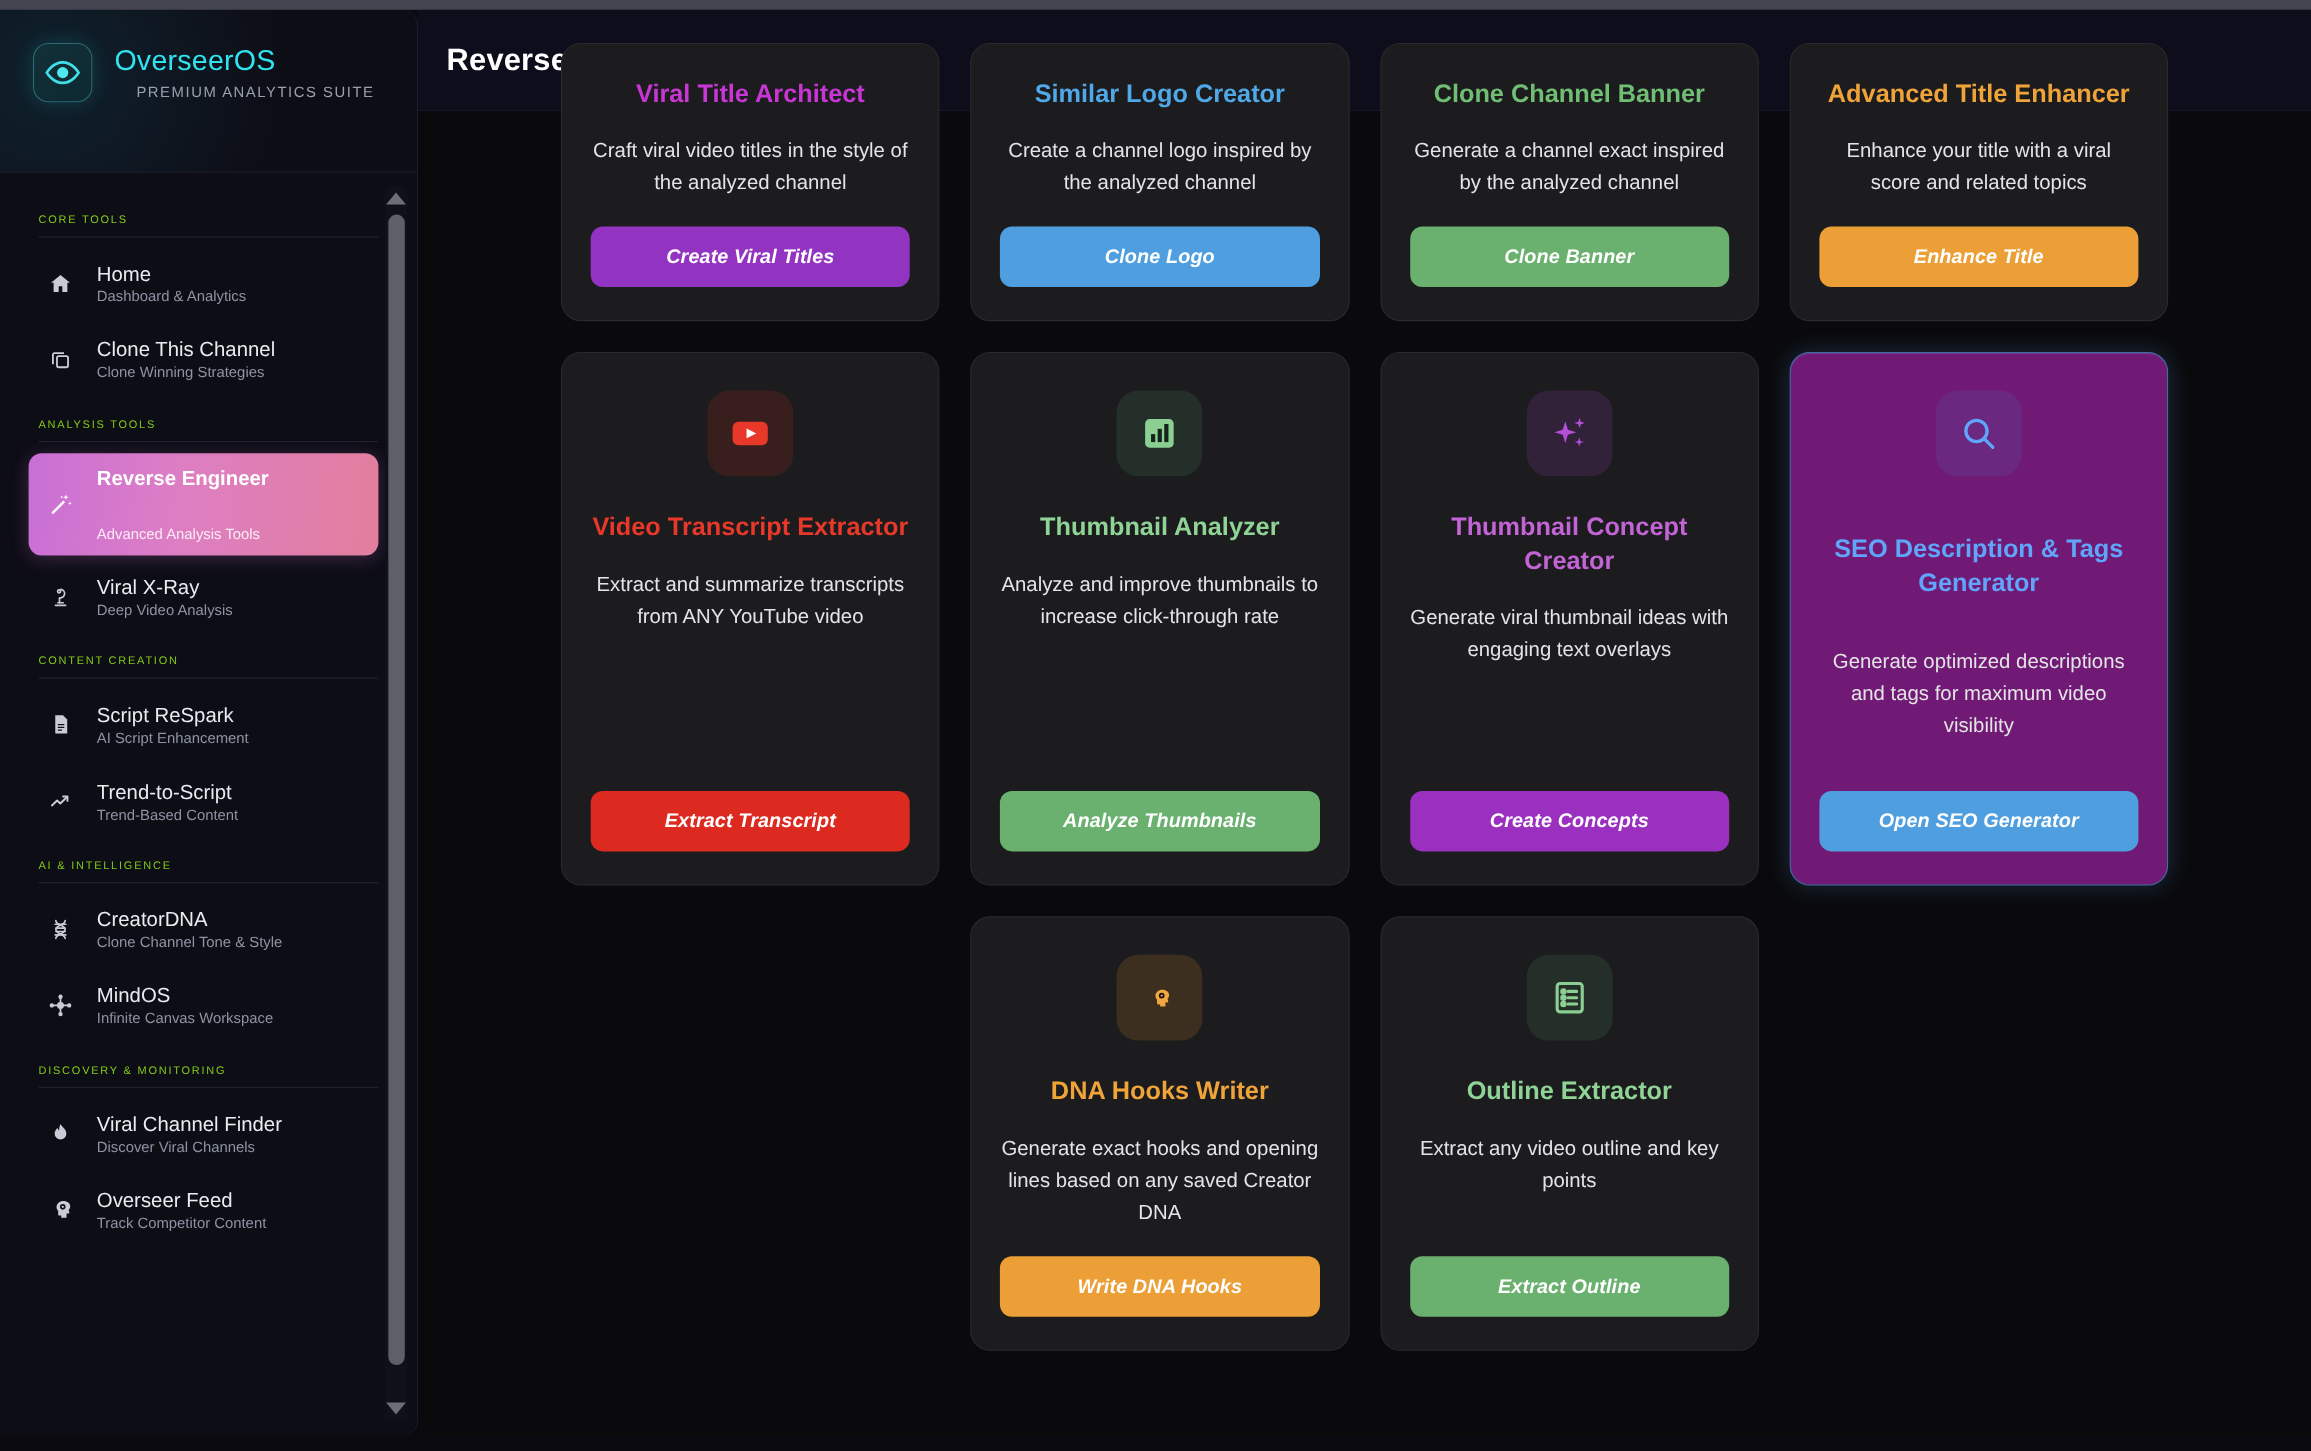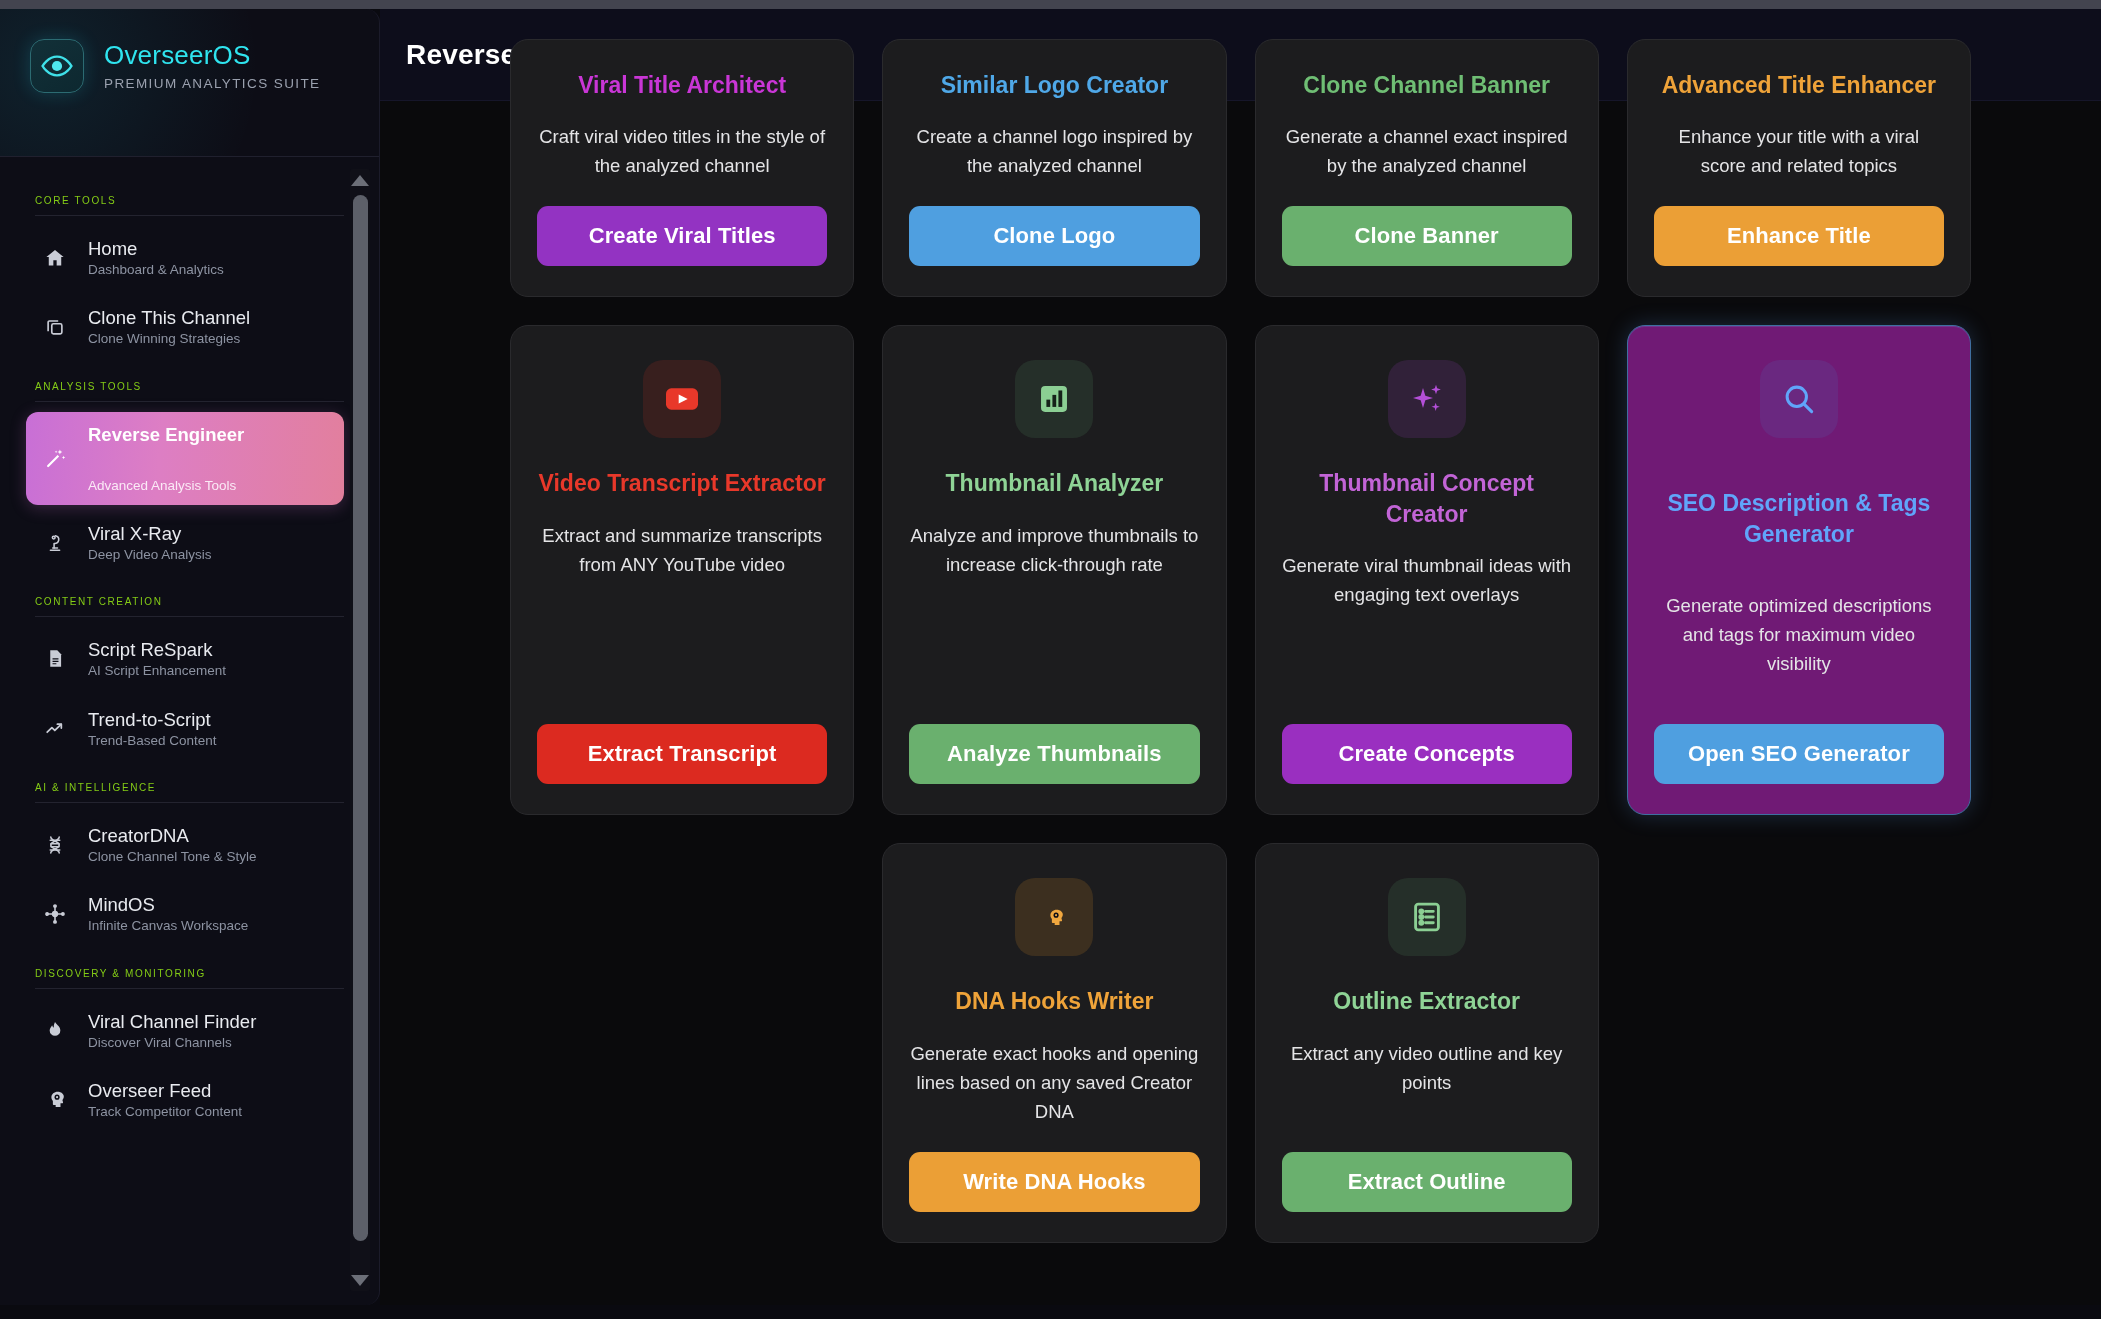--- a/index.html
+++ b/index.html
@@ -51,21 +51,21 @@
     box-shadow: 0 0 18px rgba(34,211,238,.18);
     margin-top: 4px;
   }
   #brand-text { padding-top: 6px; }
   .brand-title {
     font-size: 26px; font-weight: normal; color: #2fe4ef;
     letter-spacing: .2px; line-height: 1.1;
   }
   .brand-sub {
     font-size: 13.5px; color: #9aa0ae; letter-spacing: 1.4px;
-    margin-top: 6px; font-weight: 500;
+    margin-top: 6px; font-weight: 500; margin-left: 20px;
   }
 
   #sidebar-scroll {
     position: absolute;
     top: 148px; left: 0;
     width: 380px; height: 1148px;
     padding: 22px 36px 0 26px;
     overflow: hidden;
   }
   .nav-section-label {
@@ -178,24 +178,25 @@
     margin-bottom: 22px;
   }
   .card-desc {
     font-size: 18.5px; color: #e4e4e6; line-height: 1.57;
     margin-bottom: 26px; flex: 1;
   }
   .card-btn {
     width: 100%;
     border: none; border-radius: 11px;
     padding: 17px 10px;
-    font-size: 22px; font-weight: bold; color: #ffffff;
+    font-size: 18px; font-weight: bold; color: #ffffff;
     font-family: "Liberation Sans", sans-serif;
     cursor: pointer;
     letter-spacing: .1px;
+    font-style: italic;
   }
   
   .card.highlight {
     border-color: #3f6fa0;
     background: #701a75;
     box-shadow: 0 0 22px rgba(96,165,250,.22), inset 0 1px 0 rgba(120,180,255,.18);
     gap: 20px;
   }
   .row3 { grid-column: 2 / span 1; }
 </style>

